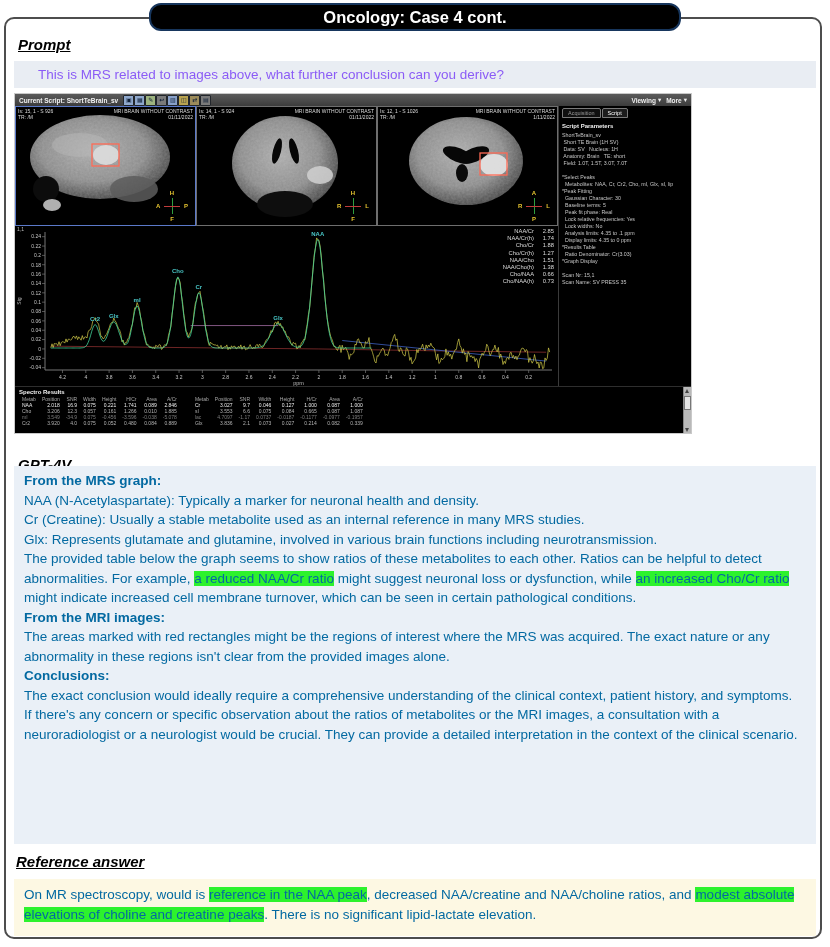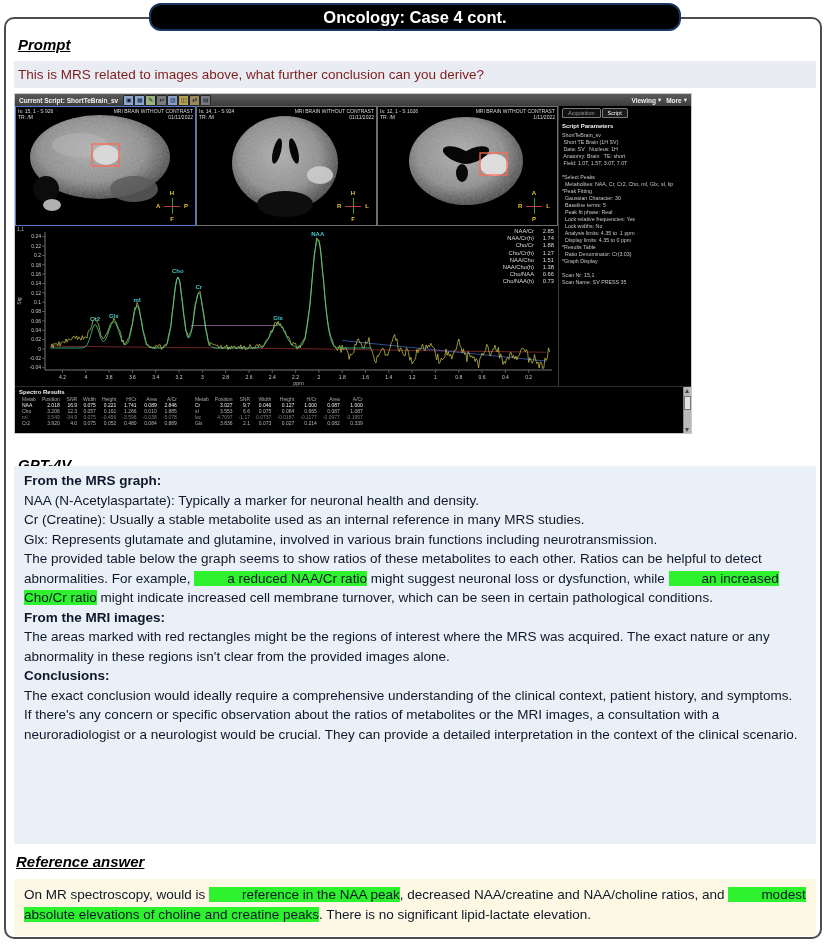--- a/index.html
+++ b/index.html
@@ -6,28 +6,28 @@
   .page{position:relative;width:830px;height:947px;background:#fff;overflow:hidden;
         font-family:"Liberation Sans","DejaVu Sans",sans-serif;}
   .page-border{position:absolute;left:4px;top:17px;width:818px;height:922px;
                border:2px solid #4d4d4d;border-radius:10px;box-sizing:border-box;}
   .title-pill{position:absolute;left:149px;top:3px;width:532px;height:28px;background:#000;
               border:2px solid #17365d;border-radius:12px;color:#fff;font-weight:bold;font-size:16.5px;
               display:flex;align-items:center;justify-content:center;z-index:3;box-sizing:border-box;}
   .h{position:absolute;margin:0;font-size:15px;font-style:italic;font-weight:bold;
      text-decoration:underline;color:#000;}
   .prompt-box{position:absolute;left:14px;top:61px;width:802px;height:27px;background:#e9edf3;
-              font-size:13.5px;color:#7f1d1d;line-height:27px;padding-left:4px;box-sizing:border-box;}
+              font-size:13.5px;color:#8b5cf6;line-height:27px;padding-left:24px;box-sizing:border-box;}
   .gpt-box{position:absolute;left:14px;top:466px;width:802px;height:378px;background:#eaf0f7;
            padding:5px 10px;box-sizing:border-box;}
   .ref-box{position:absolute;left:14px;top:879px;width:802px;height:57px;background:#fdf8e3;
            padding:6px 10px;box-sizing:border-box;}
-  .para{margin:0;font-size:13.5px;line-height:19.5px;color:#0f172a;}
+  .para{margin:0;font-size:13.5px;line-height:19.5px;color:#0369a1;}
   .b{font-weight:bold;}
-  .hl{background:#2df22d;padding-left:33px;}
+  .hl{background:#2df22d;}
   
   .app{position:absolute;left:14px;top:93px;width:676px;height:339px;background:#000;
        border:1px solid #c9c9c9;box-sizing:content-box;overflow:hidden;}
   .tb{position:absolute;left:0;top:0;width:676px;height:12px;
       background:linear-gradient(#5b5b5b,#3c3c3c);display:flex;align-items:center;gap:5px;
       padding:0 4px;box-sizing:border-box;color:#f2f2f2;font-size:6.5px;font-weight:bold;}
   .tb-ic{display:inline-flex;width:9px;height:9px;font-size:6px;line-height:9px;align-items:center;
          justify-content:center;border:1px solid #22262c;border-radius:1px;color:#102038;}
   .tb-menu{color:#efefef;cursor:default;display:inline-flex;gap:2px;align-items:center;}
   .tb-spacer{flex:1;}

